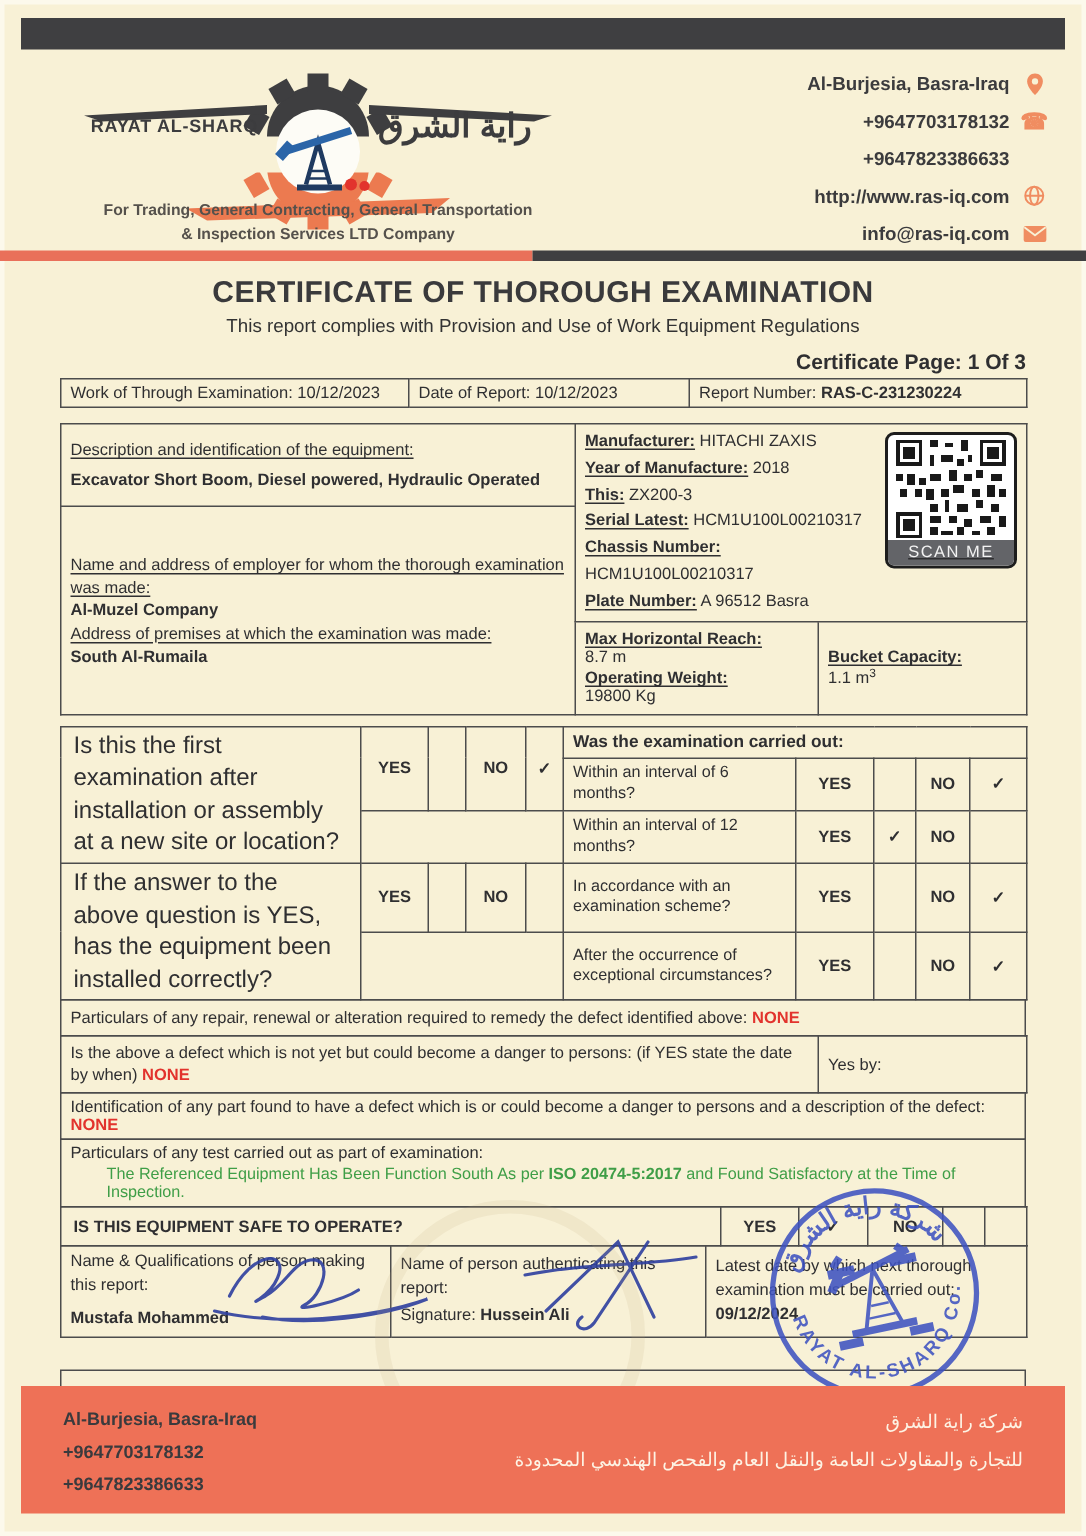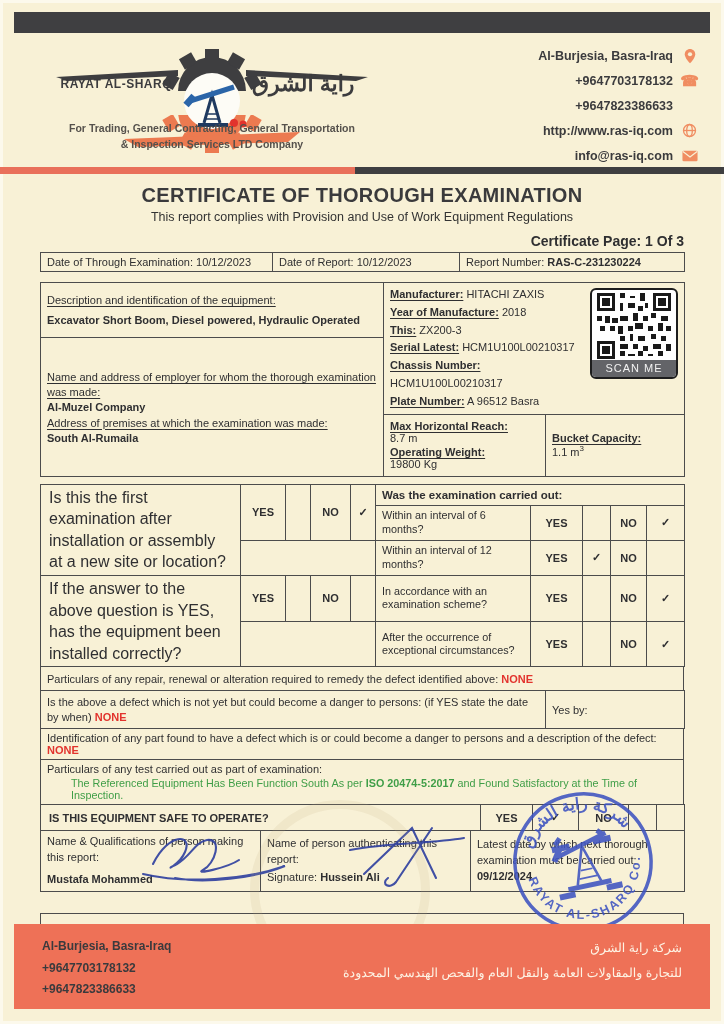--- a/index.html
+++ b/index.html
@@ -16,21 +16,21 @@
   }
   .top-bar { margin:12px 14px 0 14px; height:21px; background:#3f3f41; }
 
   
   .header { display:flex; justify-content:space-between; padding:6px 26px 0 38px; height:132px; }
   .emblem { position:relative; width:348px; }
   .emblem svg.art { position:absolute; left:0; top:0; }
   .emblem-row { position:absolute; top:32px; left:0; width:100%; display:flex; align-items:center; }
   .emblem-en { flex:1; text-align:right; padding-right:40px; font-size:12px; font-weight:800; letter-spacing:.5px; color:#3c3c3e; white-space:nowrap; }
   .emblem-ar { flex:1; text-align:left; padding-left:40px; font-size:22px; font-weight:800; color:#3c3c3e; white-space:nowrap; }
-  .tagline { position:absolute; top:82px; width:100%; text-align:center; font-size:10.5px; font-weight:700; color:#55514c; line-height:1.5; }
+  .tagline { position:absolute; top:94px; width:100%; text-align:center; font-size:10.5px; font-weight:700; color:#55514c; line-height:1.5; }
   .contacts { padding-top:8px; }
   .contact-row { display:flex; justify-content:flex-end; align-items:center; gap:8px; margin-bottom:8px; font-size:12.5px; font-weight:700; color:#3b3b3d; height:17px; }
   .cicon { width:17px; height:17px; display:inline-flex; align-items:center; justify-content:center; color:#f08d61; font-size:15px; }
   .divider { display:flex; height:7px; margin:2px 0 0 0; }
   .divider .d-orange { width:49%; background:#e9705a; }
   .divider .d-dark { width:51%; background:#3f3f41; }
 
   
   .doc-title { text-align:center; margin-top:10px; font-size:20px; font-weight:800; color:#3a3a3c; letter-spacing:.3px; }
   .doc-subtitle { text-align:center; margin-top:3px; font-size:12.5px; color:#333; }
@@ -44,21 +44,21 @@
   .lbl-u { text-decoration:underline; text-underline-offset:2px; }
   .bold { font-weight:700; }
   .red { color:#e2332d; font-weight:700; }
   .green { color:#3f9e47; }
   .yn { font-weight:700; text-align:center; }
   .ck { text-align:center; font-size:12px; font-weight:600; }
 
   
   .equip td { vertical-align:top; }
   .manu-line { line-height:1.62; }
-  .qr-box { float:right; width:88px; border:2px solid #1d1d1d; border-radius:6px; overflow:hidden; background:#fff; margin:2px 0 4px 6px; }
+  .qr-box { float:right; width:88px; border:2px solid #1d1d1d; border-radius:6px; overflow:hidden; background:#fff; margin:2px 0 4px 6px;text-decoration:underline; }
   .qr-box svg { display:block; margin:3px auto 1px auto; }
   .qr-caption { background:#636468; color:#f2f2f2; text-align:center; font-size:11px; letter-spacing:1px; padding:2px 0 3px 0; font-weight:400; }
 
   
   .exam td.q { font-size:16px; line-height:1.35; padding:2px 8px; }
   .exam .hdr { font-weight:700; font-size:11.5px; }
   .exam td.sub { font-size:10.8px; line-height:1.25; padding:2px 6px; }
 
   .rowbox td { vertical-align:middle; }
   .safe-q { font-size:13px; font-weight:800; padding-left:8px !important;margin-top:16px; }
@@ -190,21 +190,21 @@
     <div class="cert-page">Certificate Page: 1 Of 3</div>
 
     <table class="tbl">
       <colgroup>
           <col style="width:232px">
           <col style="width:187px">
           <col style="width:225px">
         </colgroup>
       <tbody>
           <tr>
-        <td><span>Date of Through Examination:</span> <span>10/12/2023</span></td>
+        <td><span>Work of Through Examination:</span> <span>10/12/2023</span></td>
         <td><span>Date of Report:</span> <span>10/12/2023</span></td>
         <td><span>Report Number:</span> <span class="bold">RAS-C-231230224</span></td>
       </tr>
     </tbody>
       </table>
 
     <table class="tbl equip" style="margin-top:10px">
       <colgroup>
           <col style="width:343px">
           <col style="width:162px">

